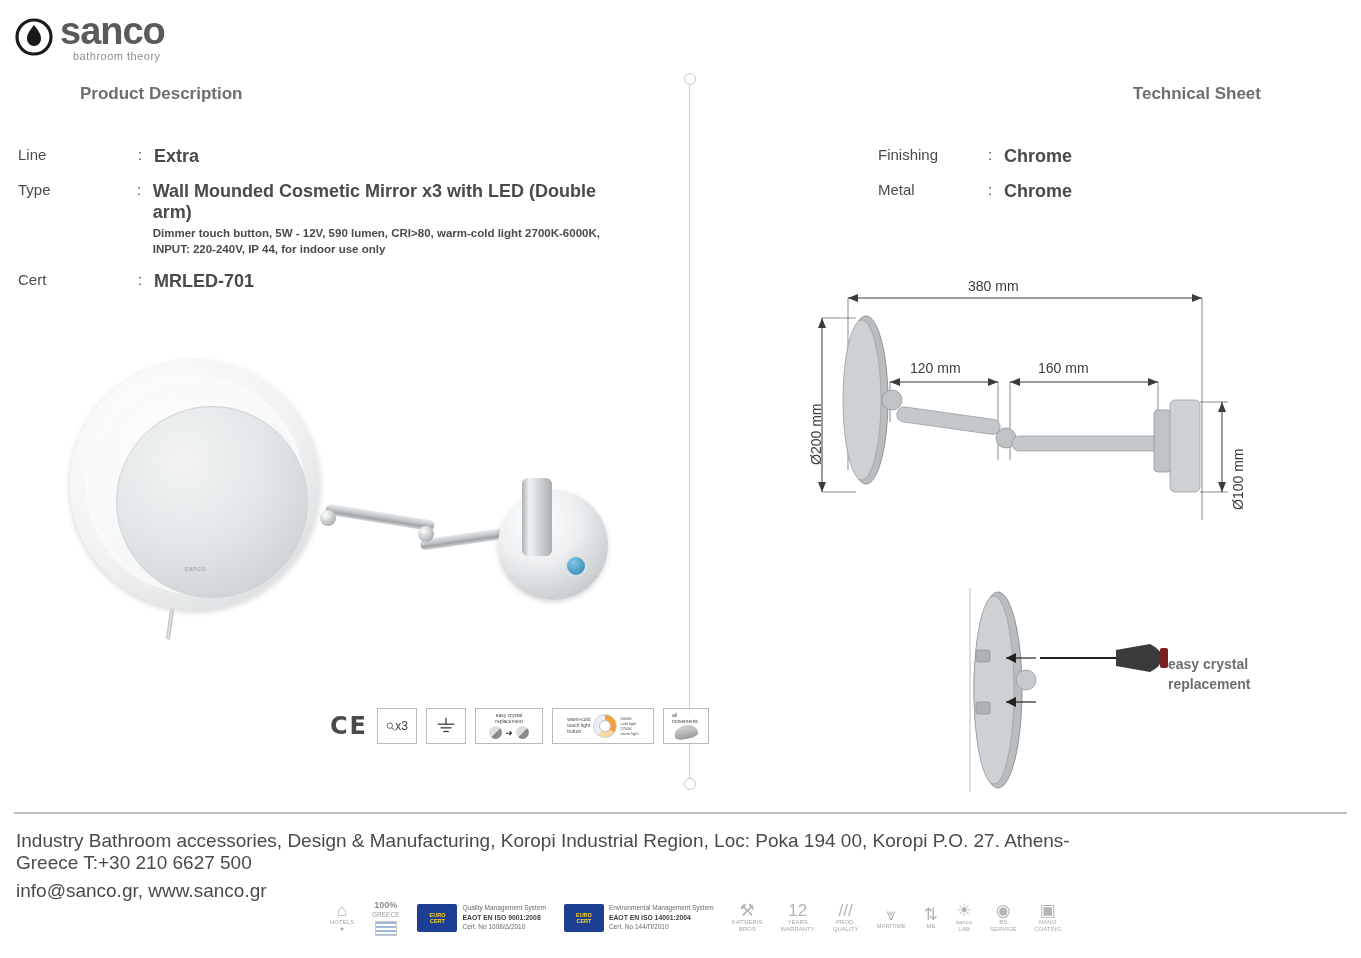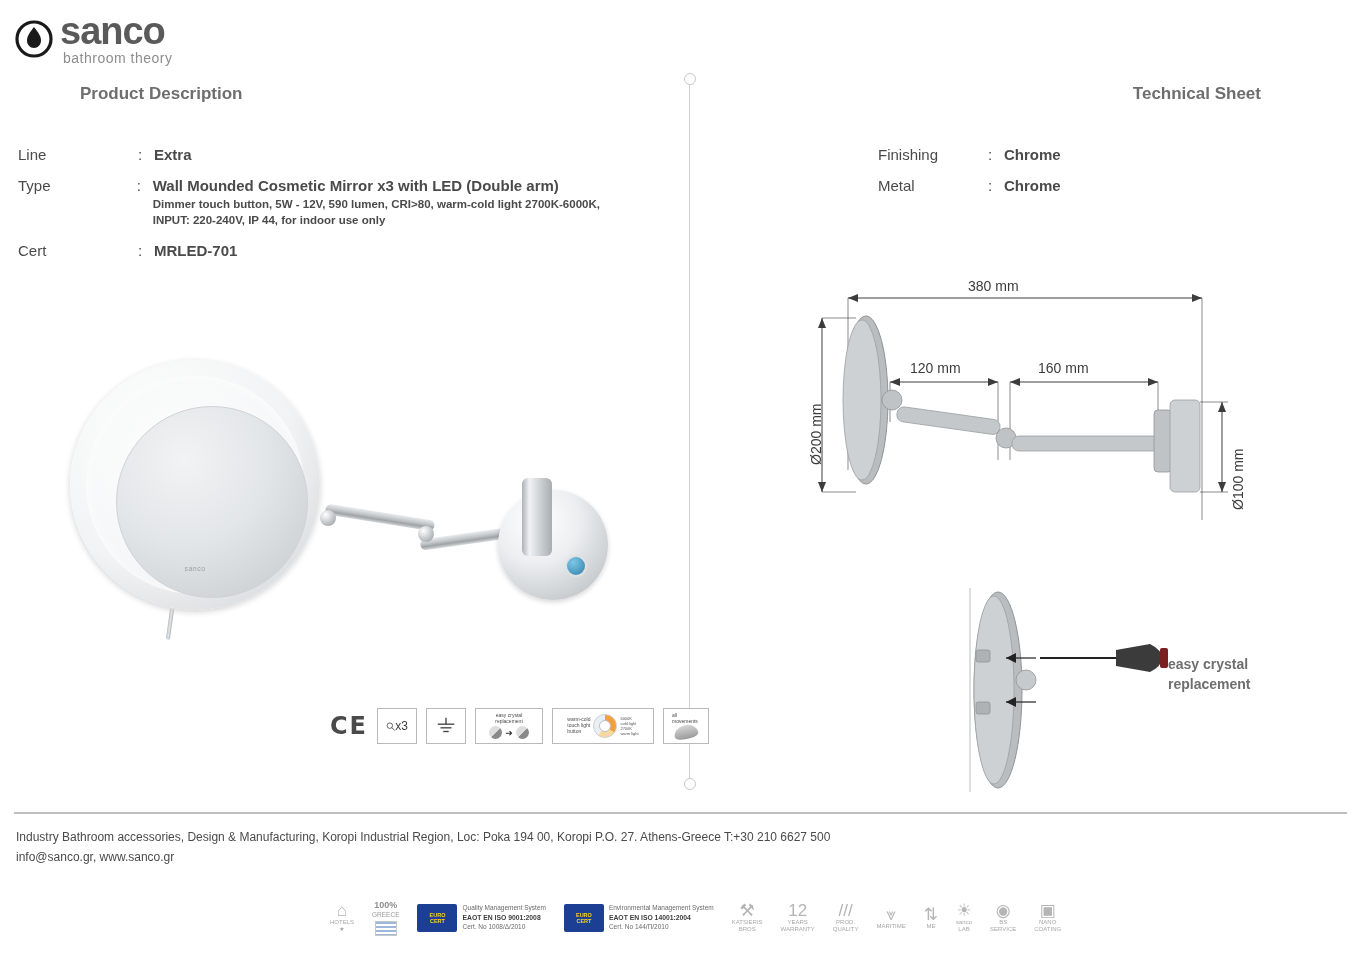--- a/index.html
+++ b/index.html
@@ -39,25 +39,25 @@
     flex-direction: column;
     line-height: 1;
   }
   .logo-word {
     font-size: 38px;
     font-weight: bold;
     color: #5a5a5a;
     letter-spacing: -1px;
   }
   .logo-sub {
-    font-size: 14px;
+    font-size: 11px;
     color: #8d8d8d;
     letter-spacing: 0.5px;
     margin-top: 1px;
-    margin-left: 3px;
+    margin-left: 13px;
   }
 
   
   .section-title {
     position: absolute;
     font-size: 17px;
     font-weight: bold;
     color: #6e6e6e;
   }
   #product-description-title { left: 80px; top: 84px; }
@@ -79,21 +79,21 @@
     width: 120px;
     font-size: 15px;
     color: #4a4a4a;
   }
   .spec-colon {
     width: 16px;
     font-size: 15px;
     color: #4a4a4a;
   }
   .spec-value {
-    font-size: 15px;
+    font-size: 18px;
     color: #4a4a4a;
   }
   .spec-value.bold { font-weight: bold; }
   .spec-note {
     font-size: 11.5px;
     font-weight: bold;
     color: #4a4a4a;
     line-height: 1.35;
     margin-top: 3px;
     max-width: 490px;
@@ -350,21 +350,21 @@
     top: 830px;
     width: 1100px;
   }
   .footer-company {
     font-size: 13.5px;
     font-weight: bold;
     color: #3c3c3c;
     margin-bottom: 7px;
   }
   .footer-line {
-    font-size: 12px;
+    font-size: 19px;
     color: #4a4a4a;
     margin-bottom: 6px;
   }
   .footer-badges {
     position: absolute;
     left: 330px;
     top: 900px;
     display: flex;
     align-items: center;
     gap: 18px;

